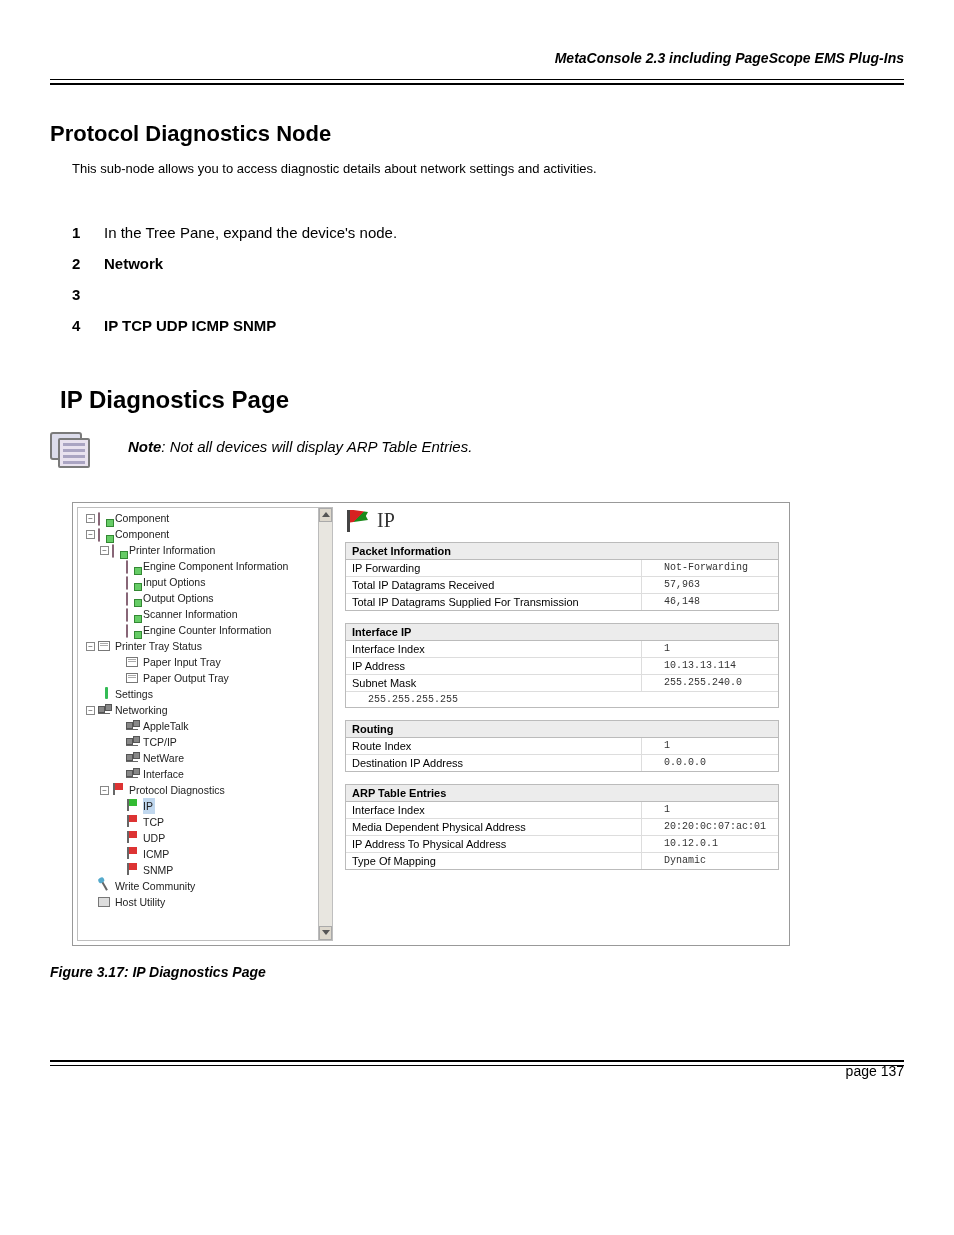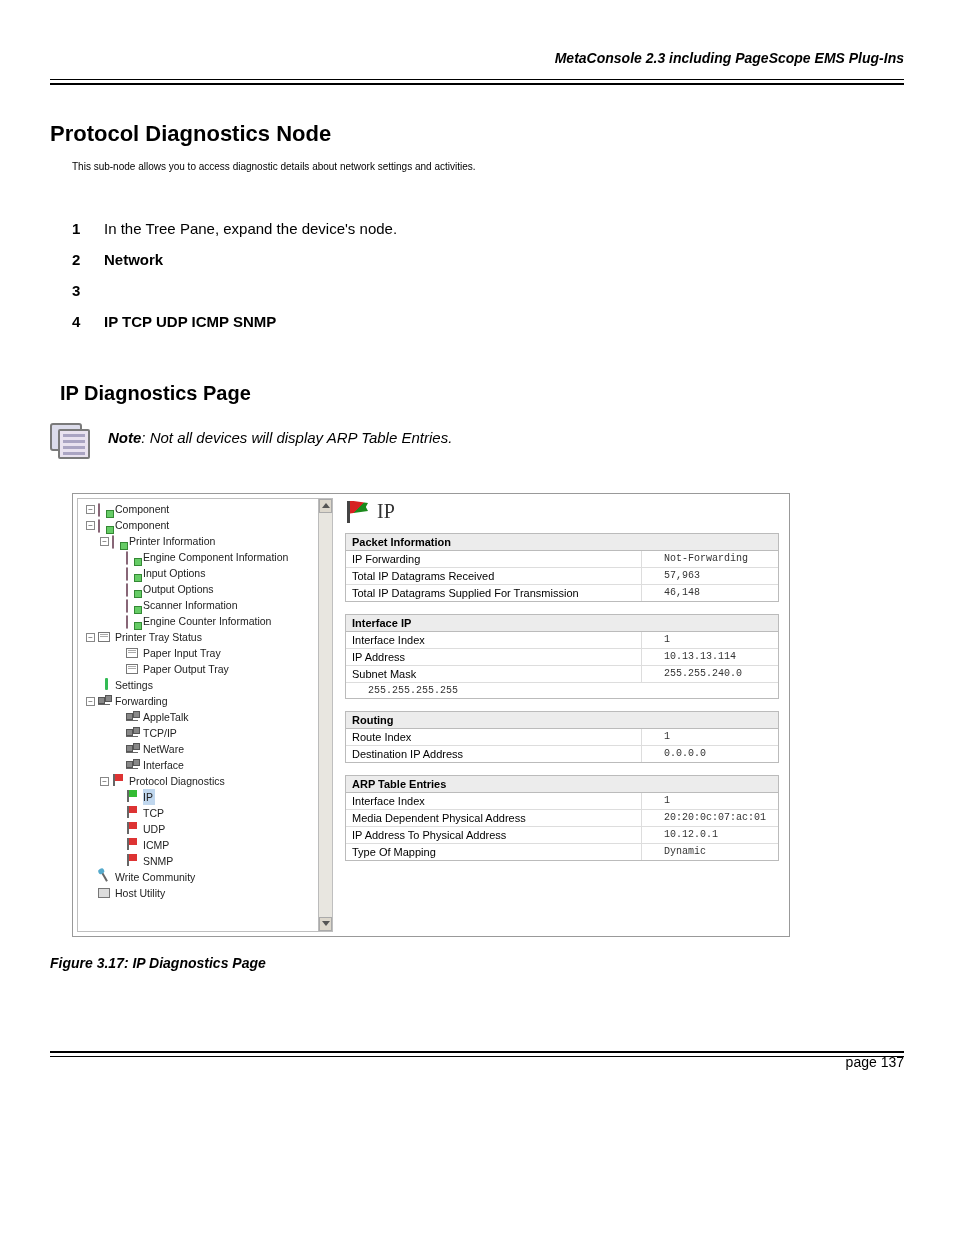--- a/index.html
+++ b/index.html
@@ -49,46 +49,46 @@
   .footer {
     text-align: right;
     font-size: 14px;
   }
   h2.section {
     font-size: 22px;
     font-weight: bold;
     margin: 0 0 14px 0;
   }
   .intro {
-    font-size: 10px;
+    font-size: 13px;
     margin: 0 0 46px 22px;
   }
   ol.steps {
     list-style: none;
     margin: 0 0 50px 22px;
     padding: 0;
   }
   ol.steps li {
     display: flex;
     gap: 18px;
     margin-bottom: 10px;
     font-size: 15px;
     line-height: 1.4;
   }
   ol.steps li .num { font-weight: bold; width: 14px; flex: 0 0 auto; }
   ol.steps li .bold { font-weight: bold; }
   h2.sub {
-    font-size: 20px;
+    font-size: 24px;
     font-weight: bold;
     margin: 0 0 18px 10px;
   }
   .note-row {
     display: flex;
     align-items: flex-start;
-    gap: 16px;
+    gap: 36px;
     margin: 0 0 34px 0;
   }
   .note-icon {
     width: 42px; height: 36px;
     position: relative;
     flex: 0 0 auto;
   }
   .note-icon .back {
     position: absolute; left: 0; top: 0;
     width: 32px; height: 28px;
@@ -367,21 +367,21 @@
         <div class="tnode indent-1">
             <span class="toggle blank"></span>
             <span class="tr-icon"><span class="ic-set"></span></span>
             <span>Settings</span>
           </div>
         <div class="tnode indent-1">
             <span class="toggle">−</span>
             <span class="tr-icon">
               <span class="ic-net"></span>
             </span>
-            <span>Forwarding</span>
+            <span>Networking</span>
           </div>
         <div class="tnode indent-3">
             <span class="toggle blank"></span>
             <span class="tr-icon">
               <span class="ic-net"></span>
             </span>
             <span>AppleTalk</span>
           </div>
         <div class="tnode indent-3">
             <span class="toggle blank"></span>

